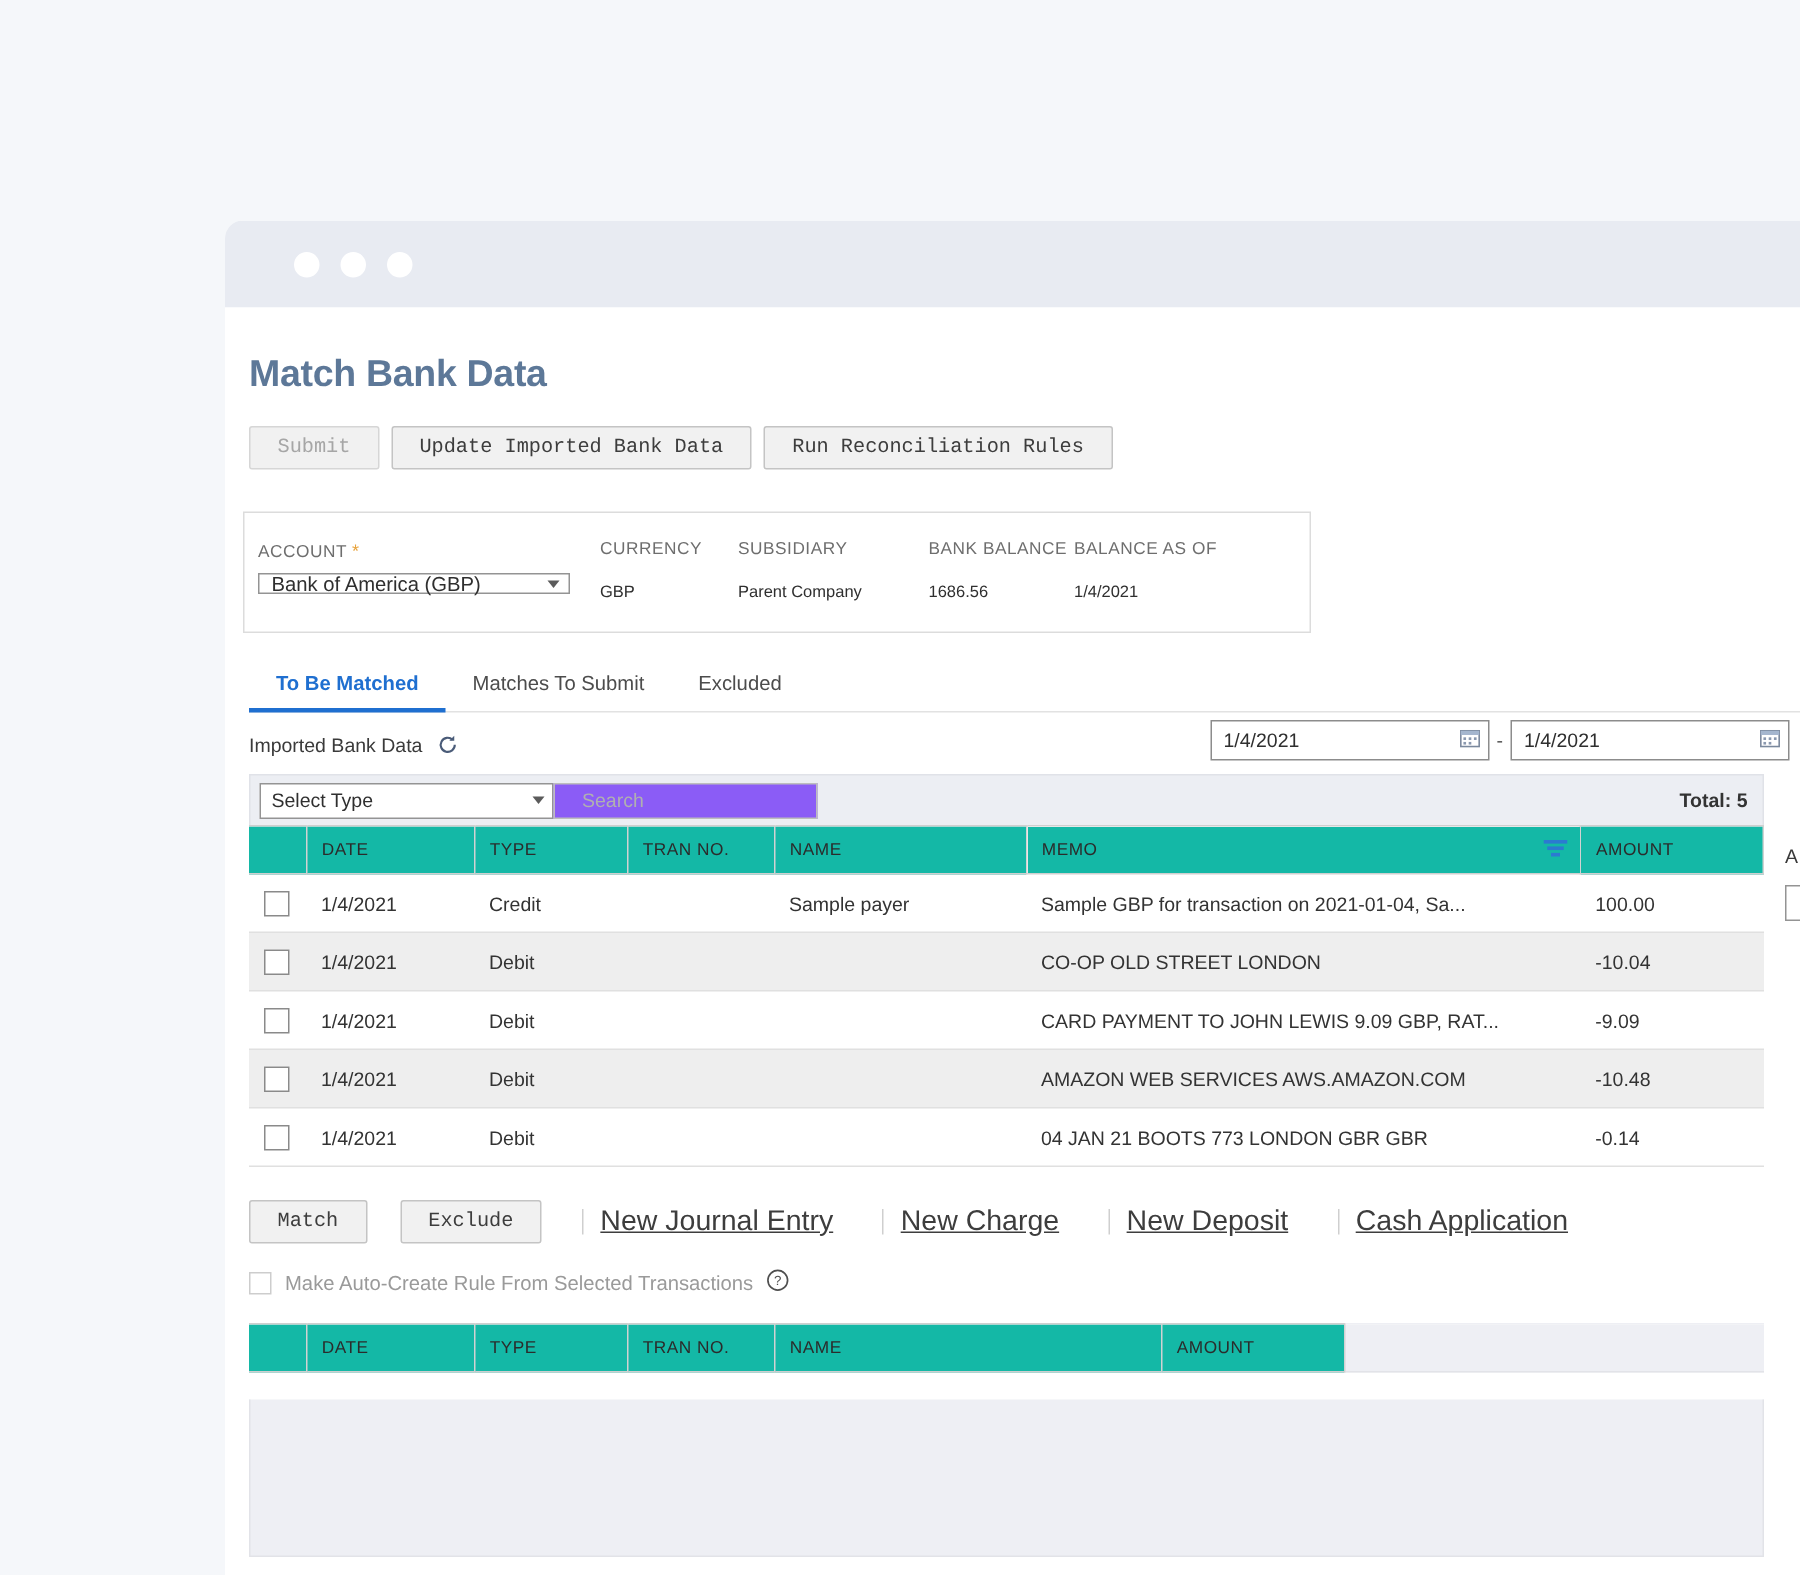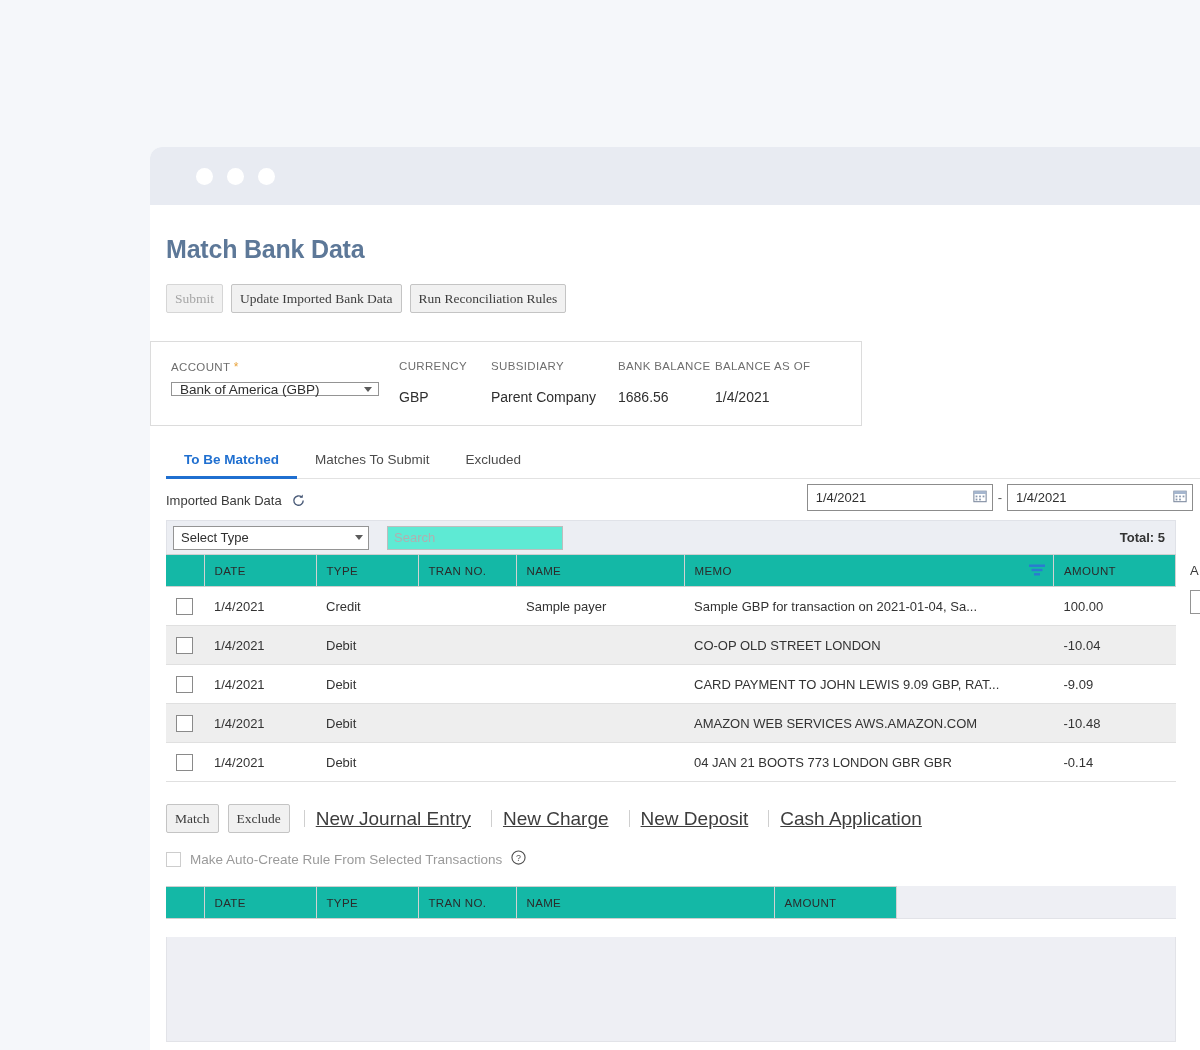--- a/index.html
+++ b/index.html
@@ -50,57 +50,57 @@
     letter-spacing: -0.2px;
   }
 
   
   #toolbar {
     display: flex; align-items: center;
     padding: 20px 0 0 16px;
     gap: 8px;
   }
   .btn {
-    font-family: Liberation Serif, serif;
+    font-family: Liberation Mono, monospace;
     font-size: 13.5px;
     color: #3d3d3d;
     background: #f1f1f1;
     border: 1px solid #c4c4c4;
     border-radius: 2px;
-    padding: 6px 8px;
+    padding: 6px 18px;
     line-height: 15px;
     cursor: pointer;
     white-space: nowrap;
   }
   .btn.disabled { color: #a6a6a6; background: #f1f1f1; border-color: #d6d6d6; }
 
   
   #account-panel {
-    margin: 28px 0 0 0;
+    margin: 28px 0 0 12px;
     width: 712px;
     border: 1px solid #dcdcdc;
     background: #ffffff;
-    padding: 18px 20px 20px 20px;
+    padding: 18px 20px 20px 9px;
   }
   .acct-grid {
     display: grid;
     grid-template-columns: 228px 92px 127px 97px 120px;
     row-gap: 5px;
     align-items: start;
   }
   .acct-label {
     font-size: 11.5px;
     color: #6e6e6e;
     letter-spacing: .35px;
     white-space: nowrap;
     padding-bottom: 3px;
   }
   .req-star { color: #e8a33d; font-size: 12px; }
   .acct-value {
-    font-size: 14px;
+    font-size: 11px;
     color: #2f2f2f;
     padding-top: 7px;
     white-space: nowrap;
   }
   .select-box {
     width: 208px; height: 14px;
     border: 1px solid #949494;
     background: #fff;
     display: flex; align-items: center;
     justify-content: space-between;
@@ -173,25 +173,25 @@
   }
   #type-select {
     width: 196px; height: 24px;
     background: #fff; border: 1px solid #949494;
     display: flex; align-items: center; justify-content: space-between;
     padding: 0 5px 0 7px;
     font-size: 13px; color: #2f2f2f; cursor: pointer;
   }
   #search-input {
     width: 176px; height: 24px;
-    margin-left: 18px;
+    margin-left: 0;
     border: 1px solid #bdbdbd;
-    background: #5eead4;
+    background: #8b5cf6;
     font-size: 13px;
-    padding: 0 6px;
+    padding: 0 18px;
     font-family: "Liberation Sans", sans-serif;
     color: #2f2f2f;
   }
   #search-input::placeholder { color: #b0b0b0; }
   #total-count {
     margin-left: auto;
     font-size: 13px; font-weight: bold; color: #333;
   }
 
   
@@ -243,21 +243,21 @@
     position: absolute; right: 8px; top: 50%;
     transform: translateY(-50%);
     cursor: pointer;
   }
 
   
   #mid-actions {
     margin: 22px 0 0 16px;
     width: 1010px;
     display: flex; align-items: center;
-    gap: 9px;
+    gap: 22px;
   }
   .linkbtn {
     font-size: 19px; color: #3d3d3d;
     padding: 0 11px;
     border-left: 1px solid #cfcfcf;
     cursor: pointer;
     line-height: 17px;
     white-space: nowrap;
     text-decoration: underline;
   }

